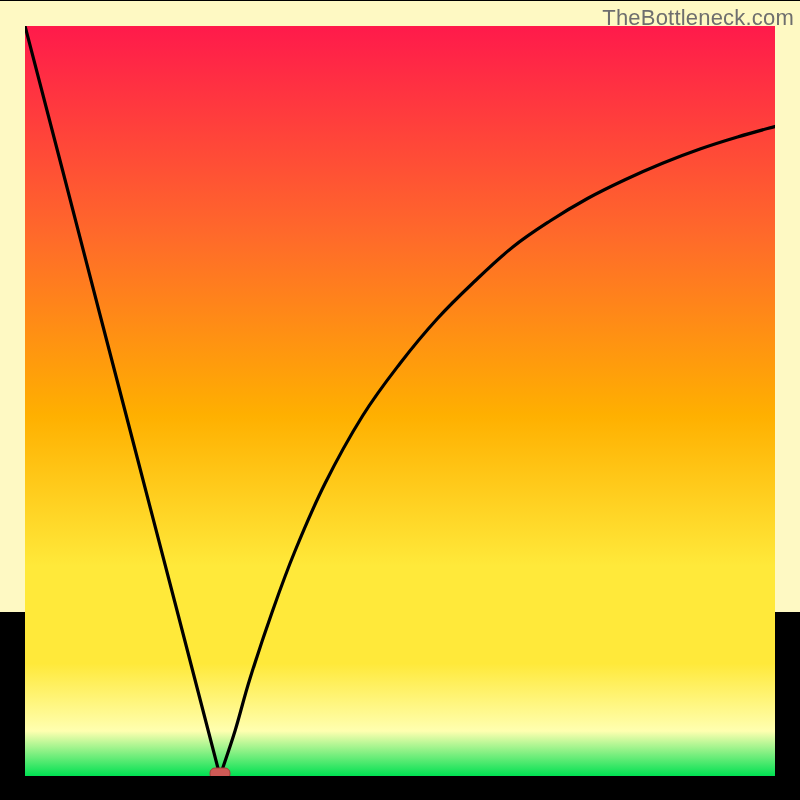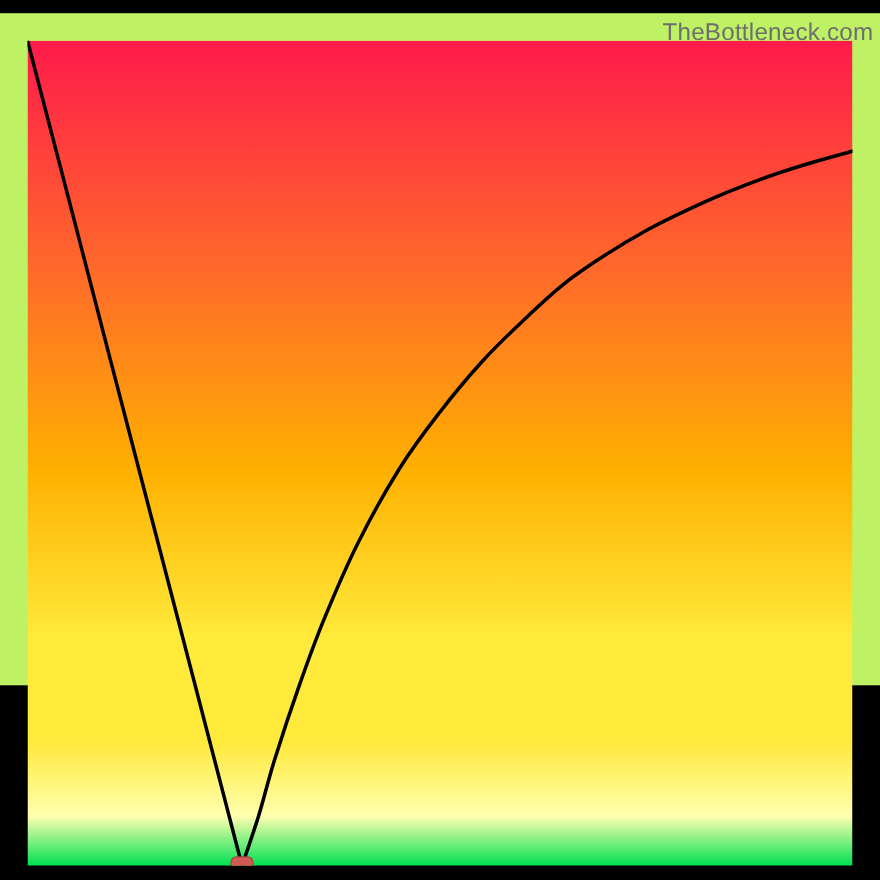--- a/index.html
+++ b/index.html
@@ -6,23 +6,23 @@
     margin: 0;
     padding: 0;
     width: 800px;
     height: 800px;
     overflow: hidden;
     background: #000;
     font-family: Arial, Helvetica, sans-serif;
   }
   .frame {
     position: absolute;
-    left: 0; top: 12px;
+    left: 0; top: 1px;
     width: 800px; height: 611px;
-    background: #bef264;
+    background: #fef9c3;
   }
   .plot {
     position: absolute;
     left: 25px;
     top: 25px;
     width: 750px;
     height: 750px;
   }
   .watermark {
     position: absolute;

